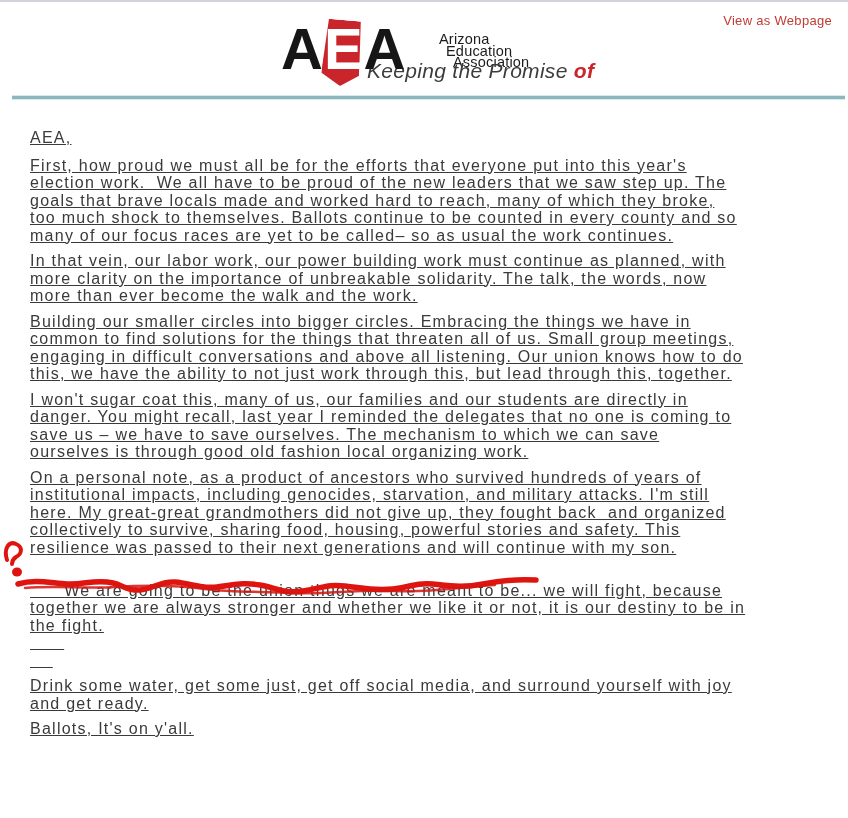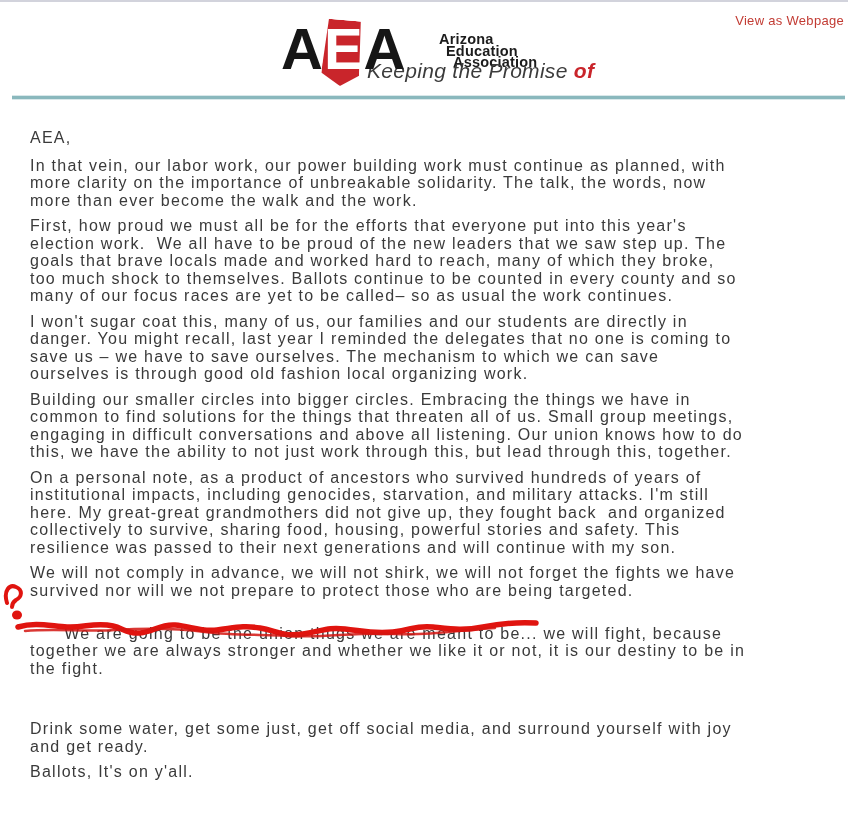--- a/index.html
+++ b/index.html
@@ -7,21 +7,21 @@
   .page{
     position:relative;
     width:848px;height:818px;
     background:#ffffff;
     border-top:2px solid #d2d3dc;
     overflow:hidden;
     font-family:"Liberation Sans", sans-serif;
   }
   
   .view-link{
-    position:absolute;top:11px;right:4px;
+    position:absolute;top:11px;right:16px;
     font-size:13px;color:#c23b33;text-decoration:none;
     letter-spacing:.3px;cursor:pointer;
   }
   .logo{position:absolute;left:281px;top:26px;width:330px;height:76px;z-index:2;}
   .acronym{
     position:absolute;left:0;top:-6px;
     font-size:58px;font-weight:bold;line-height:54px;
     color:#161616;letter-spacing:-2px;
     display:flex;align-items:flex-start;
   }
@@ -31,21 +31,21 @@
     position:absolute;left:-1px;top:-2px;
     width:38px;height:66px;
     background:#c9252b;
     transform:rotate(5deg);
     clip-path:polygon(8% 0,92% 0,100% 82%,52% 100%,0 82%);
     z-index:0;
   }
   .e-wrap .e{color:#ffffff;z-index:1;}
   .org{
     position:absolute;left:158px;top:6px;
-    font-size:14.5px;font-weight:bold;color:#1c1c1c;line-height:11.5px;
+    font-size:14.5px;font-weight:normal;color:#1c1c1c;line-height:11.5px;
     letter-spacing:.2px;
   }
   .org .o2{margin-left:7px;}
   .org .o3{margin-left:14px;}
   .tagline{
     position:absolute;left:86px;top:36px;
     font-style:italic;font-size:21px;color:#3c3c3c;line-height:14.5px;
     letter-spacing:.3px;
   }
   .tagline .of{color:#c9252b;font-weight:bold;}
@@ -54,21 +54,21 @@
     background:#8ab8bd;
     box-shadow:0 1px 0 #d9e8ea,0 -1px 0 #d9e8ea;
     z-index:1;
   }
   
   .letter{
     position:absolute;left:30px;top:127px;width:808px;
     font-size:16px;color:#3a3a3a;line-height:17.5px;
     letter-spacing:1.25px;
   }
-  .para{margin:0 0 8px 0;white-space:pre-wrap;}
+  .para{margin:0 0 8px 0;white-space:pre-wrap;text-decoration:underline;}
   .greeting{margin-bottom:10px;}
   .sp{margin-bottom:12px;}
   .annotated{position:relative;}
   .squiggle,.qmark{position:absolute;pointer-events:none;}
   .squiggle{left:-35px;top:-25px;width:560px;height:62px;}
 </style>
 </head>
 <body>
 
 <div class="page">
@@ -91,43 +91,41 @@
     </div>
     <div class="tagline">
       <div><span>Keeping the Promise</span> <span class="of">of</span></div>
     </div>
   </div>
 
   <div class="divider"></div>
 
   <div class="letter">
     <p class="para greeting">AEA,</p>
-    <p class="para">In that vein, our labor work, our power building work must continue as planned, with
-more clarity on the importance of unbreakable solidarity. The talk, the words, now
-more than ever become the walk and the work.</p>
     <p class="para">First, how proud we must all be for the efforts that everyone put into this year's
 election work.  We all have to be proud of the new leaders that we saw step up. The
 goals that brave locals made and worked hard to reach, many of which they broke,
 too much shock to themselves. Ballots continue to be counted in every county and so
 many of our focus races are yet to be called– so as usual the work continues.</p>
+    <p class="para">In that vein, our labor work, our power building work must continue as planned, with
+more clarity on the importance of unbreakable solidarity. The talk, the words, now
+more than ever become the walk and the work.</p>
+    <p class="para">Building our smaller circles into bigger circles. Embracing the things we have in
+common to find solutions for the things that threaten all of us. Small group meetings,
+engaging in difficult conversations and above all listening. Our union knows how to do
+this, we have the ability to not just work through this, but lead through this, together.</p>
     <p class="para">I won't sugar coat this, many of us, our families and our students are directly in
 danger. You might recall, last year I reminded the delegates that no one is coming to
 save us – we have to save ourselves. The mechanism to which we can save
 ourselves is through good old fashion local organizing work.</p>
-    <p class="para">Building our smaller circles into bigger circles. Embracing the things we have in
-common to find solutions for the things that threaten all of us. Small group meetings,
-engaging in difficult conversations and above all listening. Our union knows how to do
-this, we have the ability to not just work through this, but lead through this, together.</p>
     <p class="para">On a personal note, as a product of ancestors who survived hundreds of years of
 institutional impacts, including genocides, starvation, and military attacks. I'm still
 here. My great-great grandmothers did not give up, they fought back  and organized
 collectively to survive, sharing food, housing, powerful stories and safety. This
 resilience was passed to their next generations and will continue with my son.</p>
-    <p class="para">We will not comply in advance, we will not shirk, we will not forget the fights we have
-survived nor will we not prepare to protect those who are being targeted.</p>
 
     <p class="para annotated">
       <span>We are going to be the union thugs we are meant to be... we will fight, because
 together we are always stronger and whether we like it or not, it is our destiny to be in
 the fight.</span>
       <svg class="squiggle" viewBox="0 0 560 62" xmlns="http://www.w3.org/2000/svg">
 
         <g stroke="#e0140f" fill="none" stroke-linecap="round" stroke-linejoin="round">
           <path d="M 12 21 C 8 8, 15 2, 21 5 C 28 8, 27 15, 21 18 C 18 20, 17 22, 17 25" stroke-width="4"></path>
           <ellipse cx="22" cy="33" rx="5" ry="4.5" fill="#e0140f" stroke="none"></ellipse>

